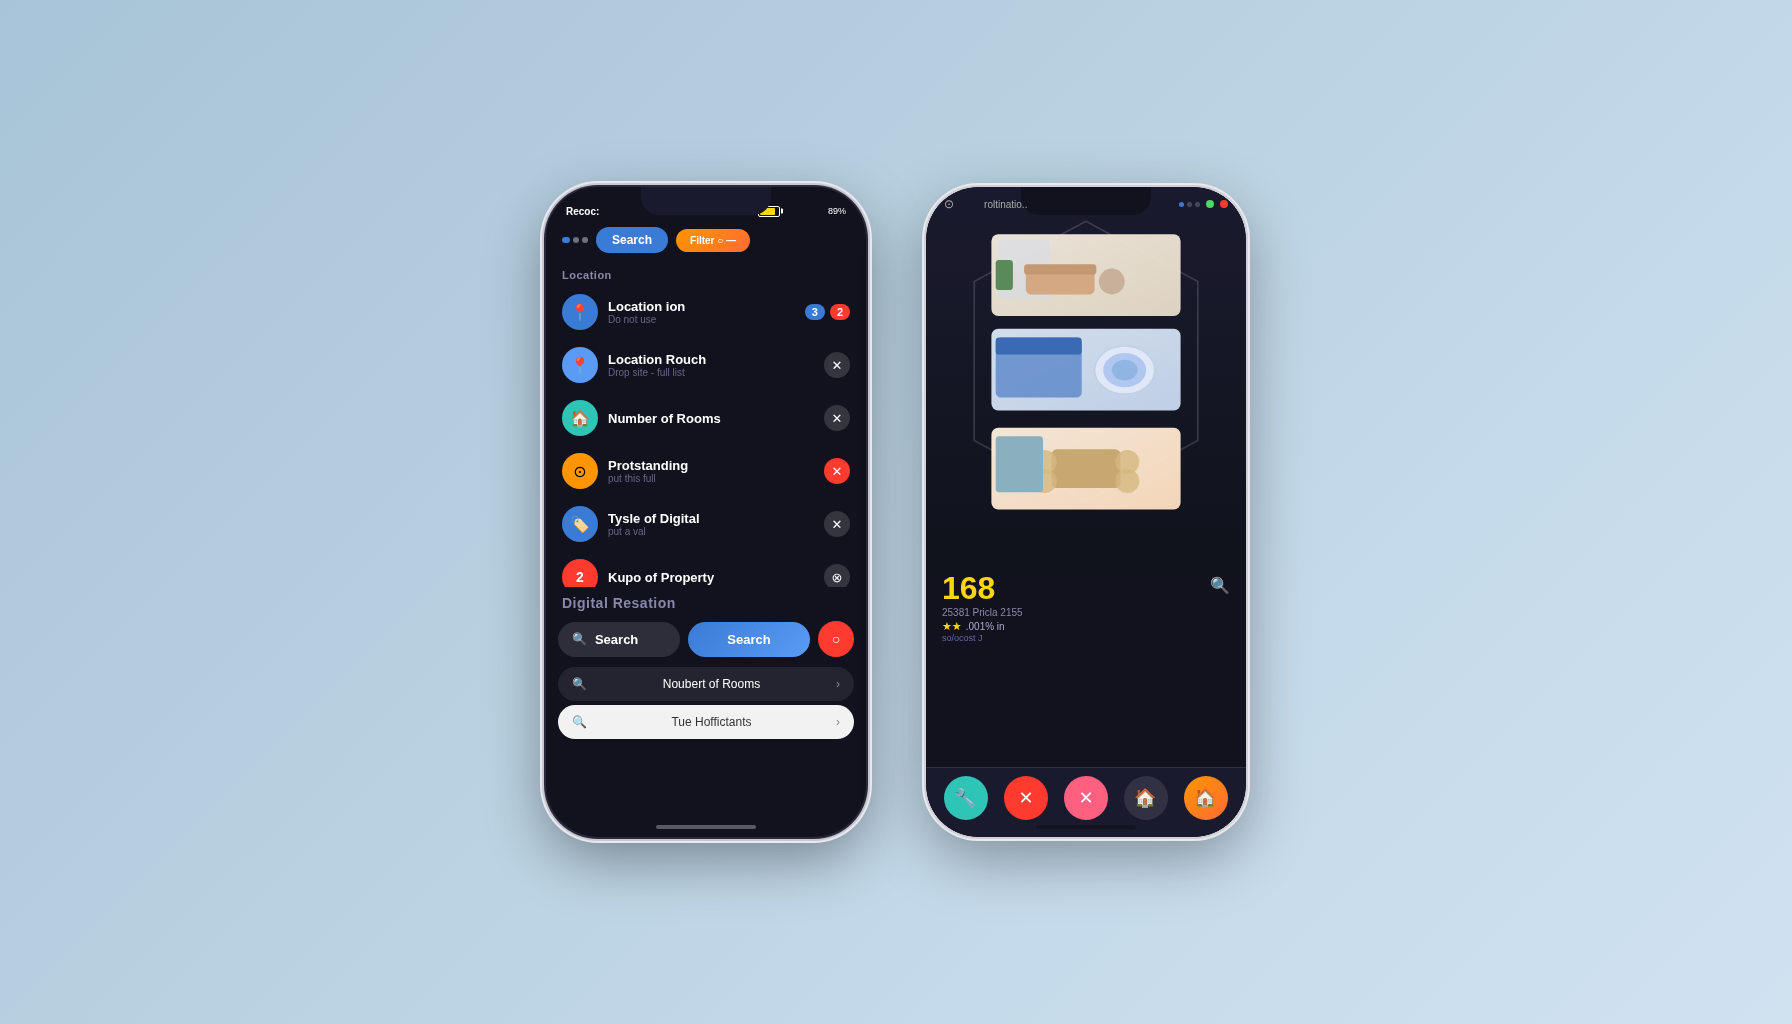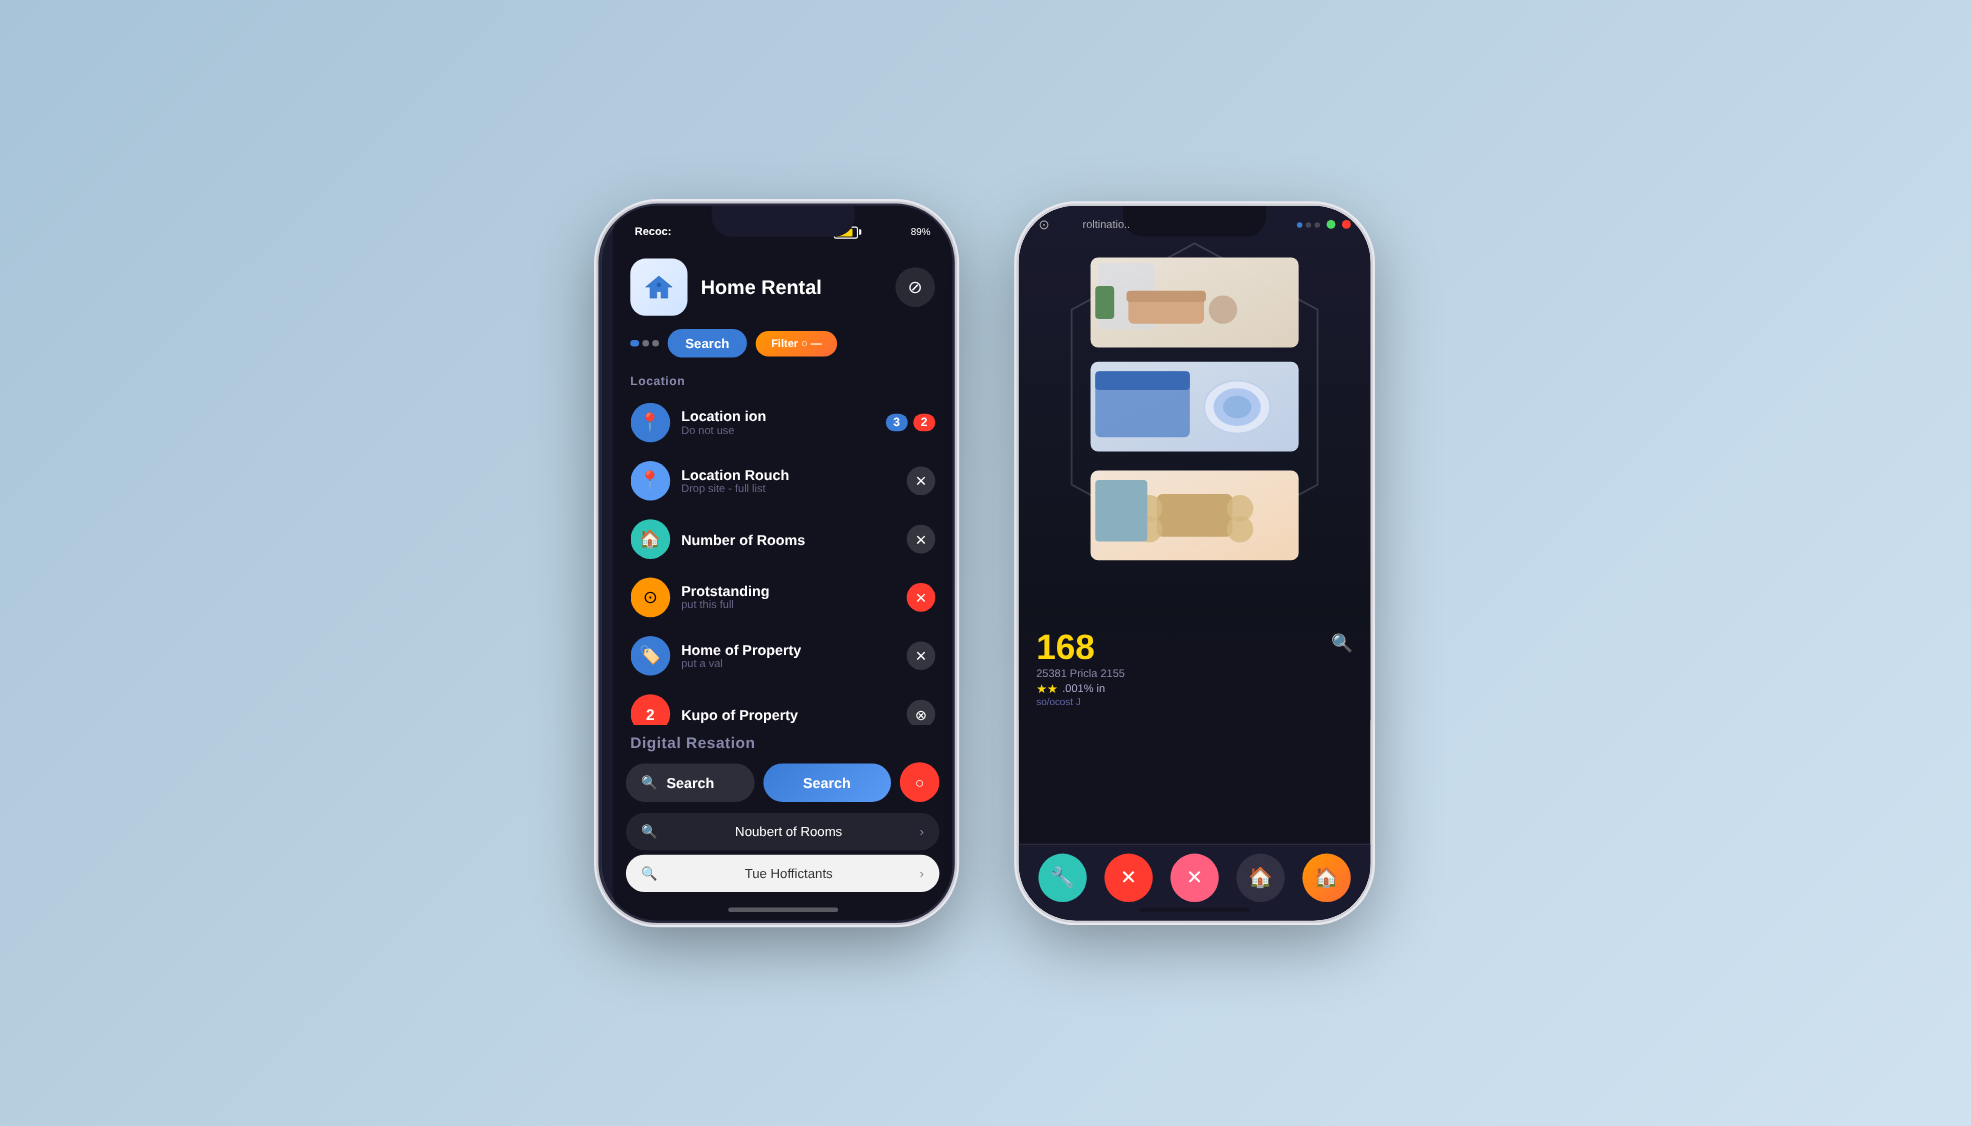--- a/index.html
+++ b/index.html
@@ -129,21 +129,20 @@
       border-radius: 1px;
     }
     .battery-yellow { background: #ffd60a; width: 85%; }
 
     
     .phone1-content {
       background: #12121f;
       height: 100%;
       border-radius: 28px;
       overflow: hidden;
-      margin-left: 11px;
     }
 
     .app-header {
       padding: 8px 16px 12px;
       display: flex;
       align-items: center;
       gap: 12px;
       position: relative;
     }
 
@@ -579,30 +578,20 @@
         <span class="status-left">Recoc:</span>
         <div class="status-right">
           <span style="color:#fff;font-size:11px;">▲</span>
           <div class="battery">
             <div class="battery-fill battery-yellow"></div>
           </div>
           <span style="color:#fff;font-size:9px;padding-left:44px;">89%</span>
         </div>
       </div>
 
-      <div class="app-header">
-        <div class="app-logo">
-          <svg viewBox="0 0 28 28">
-            <path d="M14 4 L26 14 L22 14 L22 24 L16 24 L16 18 L12 18 L12 24 L6 24 L6 14 L2 14 Z" fill="#3a7bd5" stroke="#2060b0" stroke-width="0.5"></path>
-            <circle cx="14" cy="12" r="2" fill="#2060b0"></circle>
-          </svg>
-        </div>
-        <span class="app-title">Home Rental</span>
-        <div class="header-icon-btn">⊘</div>
-      </div>
 
       <div class="search-tabs">
         <div class="dot-dots">
           <div class="dot dot-active dot-large"></div>
           <div class="dot"></div>
           <div class="dot"></div>
         </div>
         <div class="tab-search-active">Search</div>
         <div class="tab-filter" style="font-size:10px;text-align:center;">Filter ○ —</div>
       </div>
@@ -645,21 +634,21 @@
           <div class="filter-text">
             <div class="filter-title">Protstanding</div>
             <div class="filter-subtitle">put this full</div>
           </div>
           <div class="close-x close-x-red">✕</div>
         </div>
 
         <div class="filter-item">
           <div class="filter-icon icon-blue">🏷️</div>
           <div class="filter-text">
-            <div class="filter-title">Home of Property</div>
+            <div class="filter-title">Tysle of Digital</div>
             <div class="filter-subtitle">put a val</div>
           </div>
           <div class="close-x">✕</div>
         </div>
 
         <div class="filter-item">
           <div class="filter-icon icon-red-num">2</div>
           <div class="filter-text">
             <div class="filter-title">Kupo of Property</div>
           </div>

